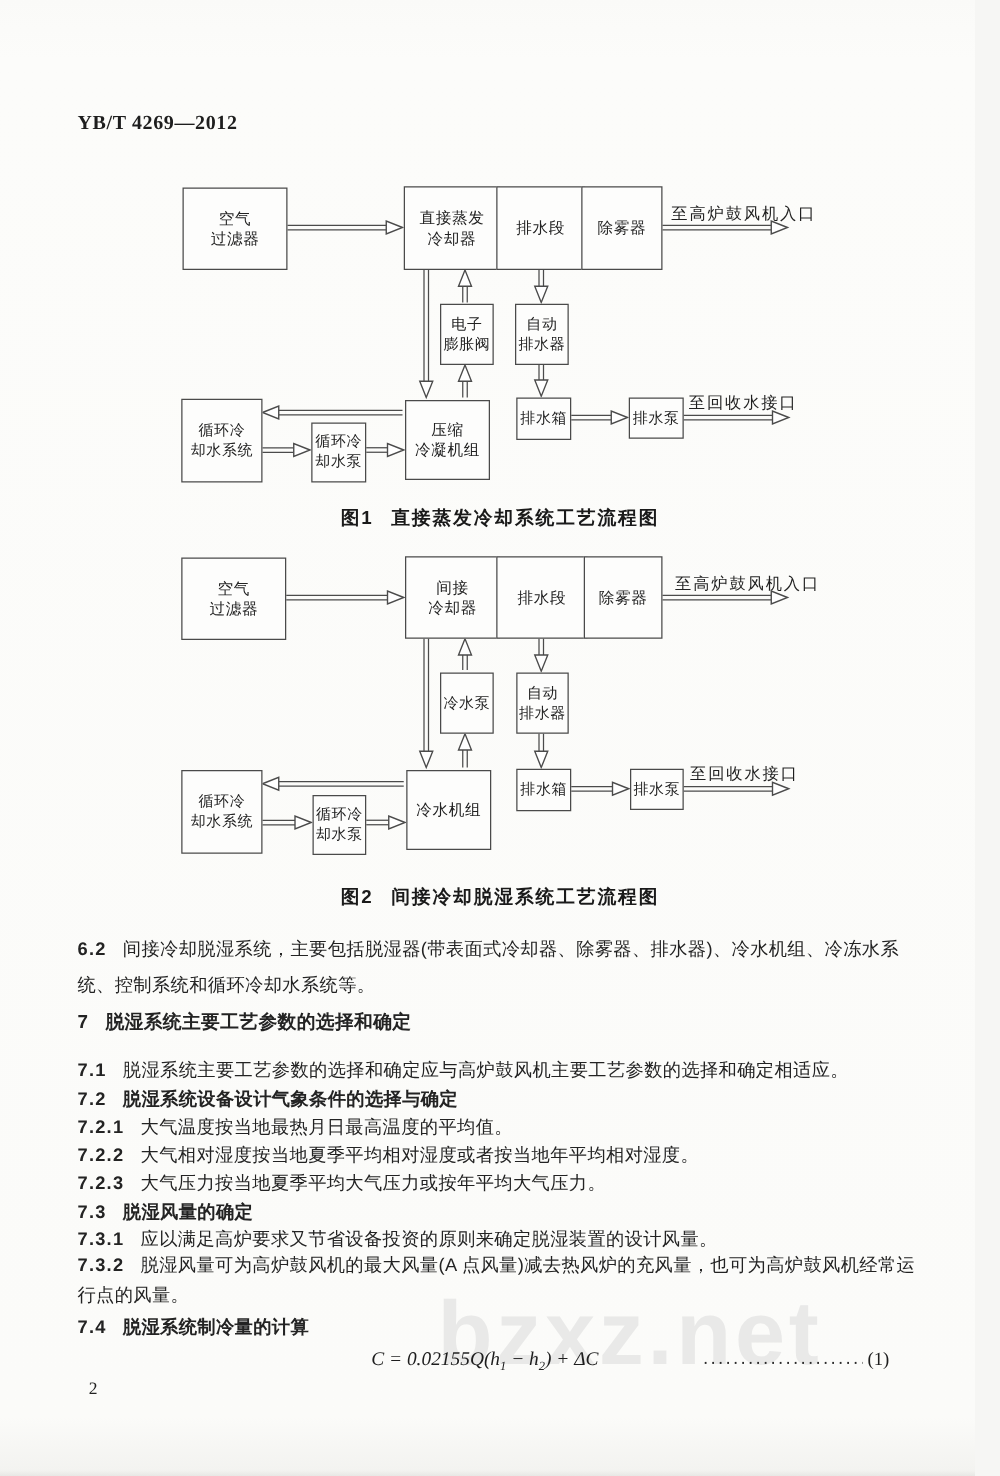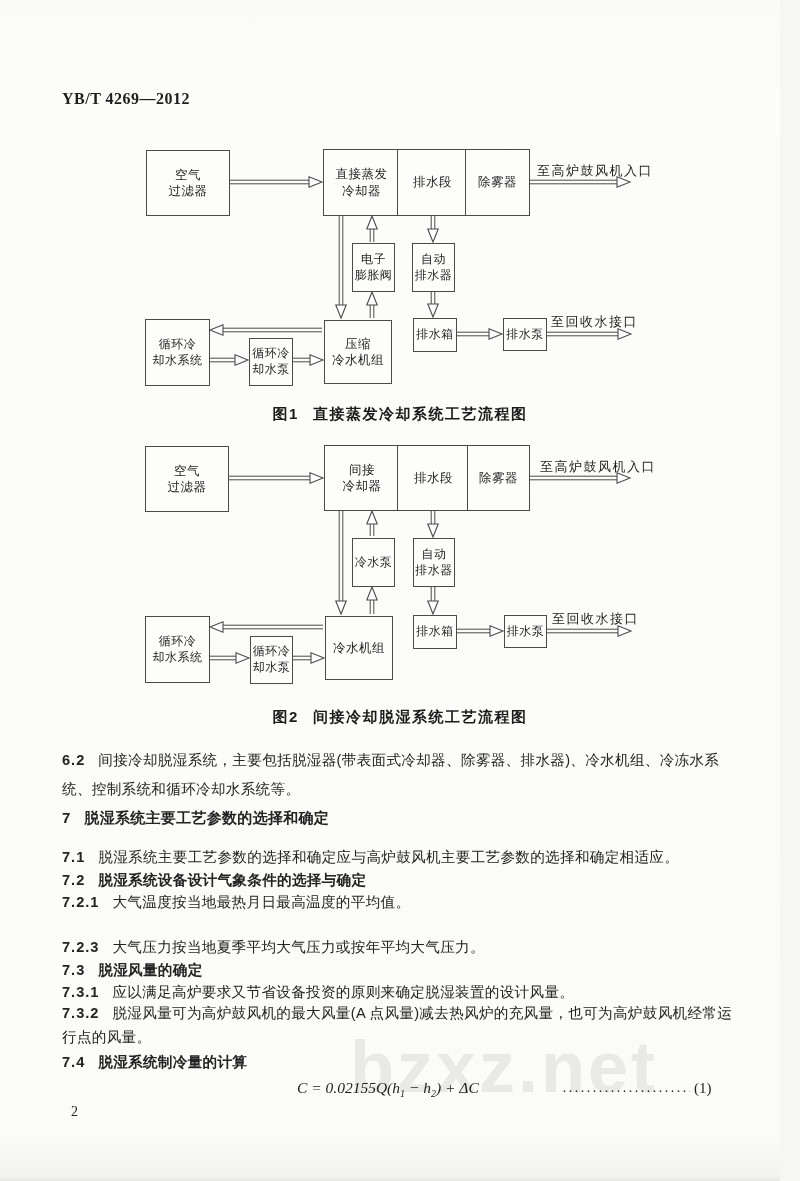--- a/index.html
+++ b/index.html
@@ -129,21 +129,21 @@
     <div class="fbox" style="left:465px;top:149px;width:63px;height:65px">除雾器</div>
     <div class="fbox" style="left:352px;top:243px;width:41px;height:47px;font-size:12px">电子
 膨胀阀</div>
     <div class="fbox" style="left:412px;top:243px;width:41px;height:47px;font-size:12px">自动
 排水器</div>
     <div class="fbox" style="left:145px;top:319px;width:63px;height:65px;font-size:12px">循环冷
 却水系统</div>
     <div class="fbox" style="left:249px;top:338px;width:42px;height:46px;font-size:12px">循环冷
 却水泵</div>
     <div class="fbox" style="left:324px;top:320px;width:66px;height:62px">压缩
-冷水机组</div>
+冷凝机组</div>
     <div class="fbox" style="left:413px;top:318px;width:42px;height:32px;font-size:12px">排水箱</div>
     <div class="fbox" style="left:503px;top:318px;width:42px;height:31px;font-size:12px">排水泵</div>
     <div class="dlabel" style="left:537px;top:162px">至高炉鼓风机入口</div>
     <div class="dlabel" style="left:551px;top:313px">至回收水接口</div>
     <div class="caption" style="top:405px"><span class="capno">图1</span><span>直接蒸发冷却系统工艺流程图</span></div>
   </div>
 
   <div>
     <div class="fbox" style="left:145px;top:446px;width:82px;height:64px">空气
 过滤器</div>
@@ -164,20 +164,21 @@
     <div class="dlabel" style="left:540px;top:458px">至高炉鼓风机入口</div>
     <div class="dlabel" style="left:552px;top:610px">至回收水接口</div>
     <div class="caption" style="top:708px"><span class="capno">图2</span><span>间接冷却脱湿系统工艺流程图</span></div>
   </div>
 
   <p class="clause" style="top:746px;line-height:28.5px"><span class="cnum">6.2</span><span class="ctext">间接冷却脱湿系统，主要包括脱湿器(带表面式冷却器、除雾器、排水器)、冷水机组、冷冻水系统、控制系统和循环冷却水系统等。</span></p>
   <p class="clause chead sect7" style="top:806px"><span class="cnum">7</span><span class="ctext">脱湿系统主要工艺参数的选择和确定</span></p>
   <p class="clause" style="top:845px"><span class="cnum">7.1</span><span class="ctext">脱湿系统主要工艺参数的选择和确定应与高炉鼓风机主要工艺参数的选择和确定相适应。</span></p>
   <p class="clause chead" style="top:868px"><span class="cnum">7.2</span><span class="ctext">脱湿系统设备设计气象条件的选择与确定</span></p>
   <p class="clause" style="top:890px"><span class="cnum">7.2.1</span><span class="ctext">大气温度按当地最热月日最高温度的平均值。</span></p>
+  <p class="clause" style="top:913px"><span class="cnum">7.2.2</span><span class="ctext">大气相对湿度按当地夏季平均相对湿度或者按当地年平均相对湿度。</span></p>
   <p class="clause" style="top:935px"><span class="cnum">7.2.3</span><span class="ctext">大气压力按当地夏季平均大气压力或按年平均大气压力。</span></p>
   <p class="clause chead" style="top:958px"><span class="cnum">7.3</span><span class="ctext">脱湿风量的确定</span></p>
   <p class="clause" style="top:980px"><span class="cnum">7.3.1</span><span class="ctext">应以满足高炉要求又节省设备投资的原则来确定脱湿装置的设计风量。</span></p>
   <p class="clause" style="top:1001px"><span class="cnum">7.3.2</span><span class="ctext">脱湿风量可为高炉鼓风机的最大风量(A 点风量)减去热风炉的充风量，也可为高炉鼓风机经常运行点的风量。</span></p>
   <p class="clause chead" style="top:1050px"><span class="cnum">7.4</span><span class="ctext">脱湿系统制冷量的计算</span></p>
 
   <div class="eq" style="left:297px;top:1079px"><i><span>C = 0.02155Q(h</span><sub>1</sub><span> − h</span><sub>2</sub><span>) + ΔC</span></i></div>
   <div class="leader">················································</div>
   <div class="eqnum">(1)</div>
 

